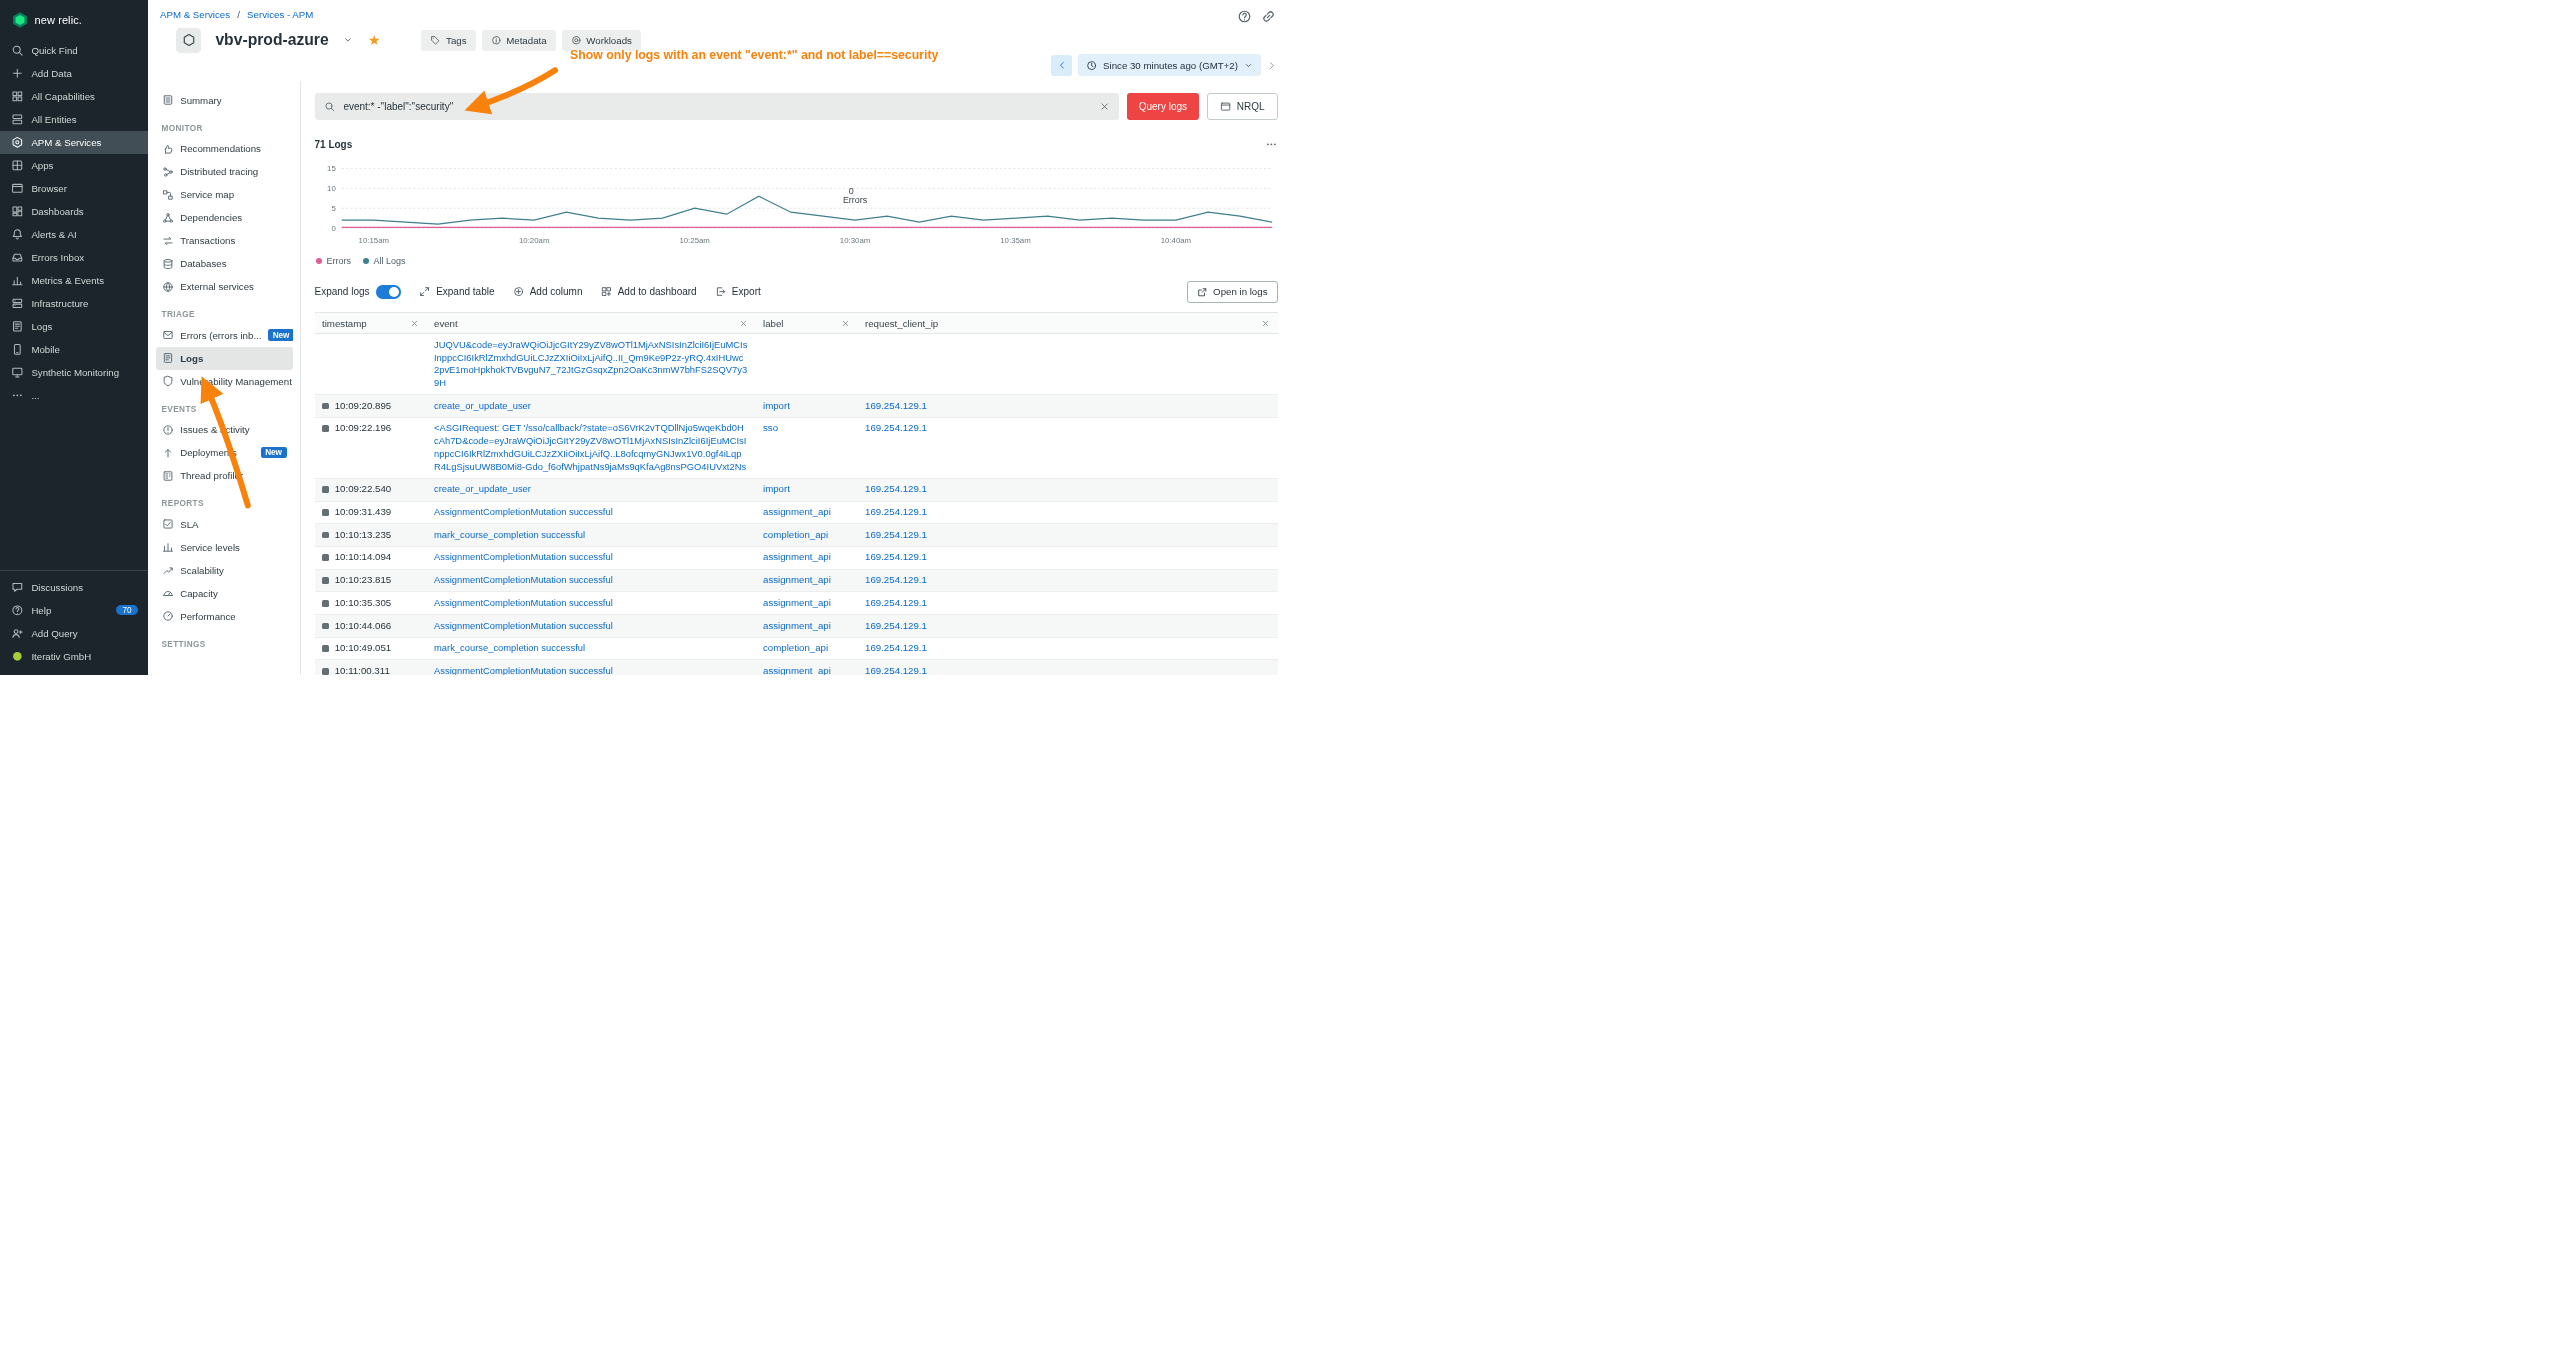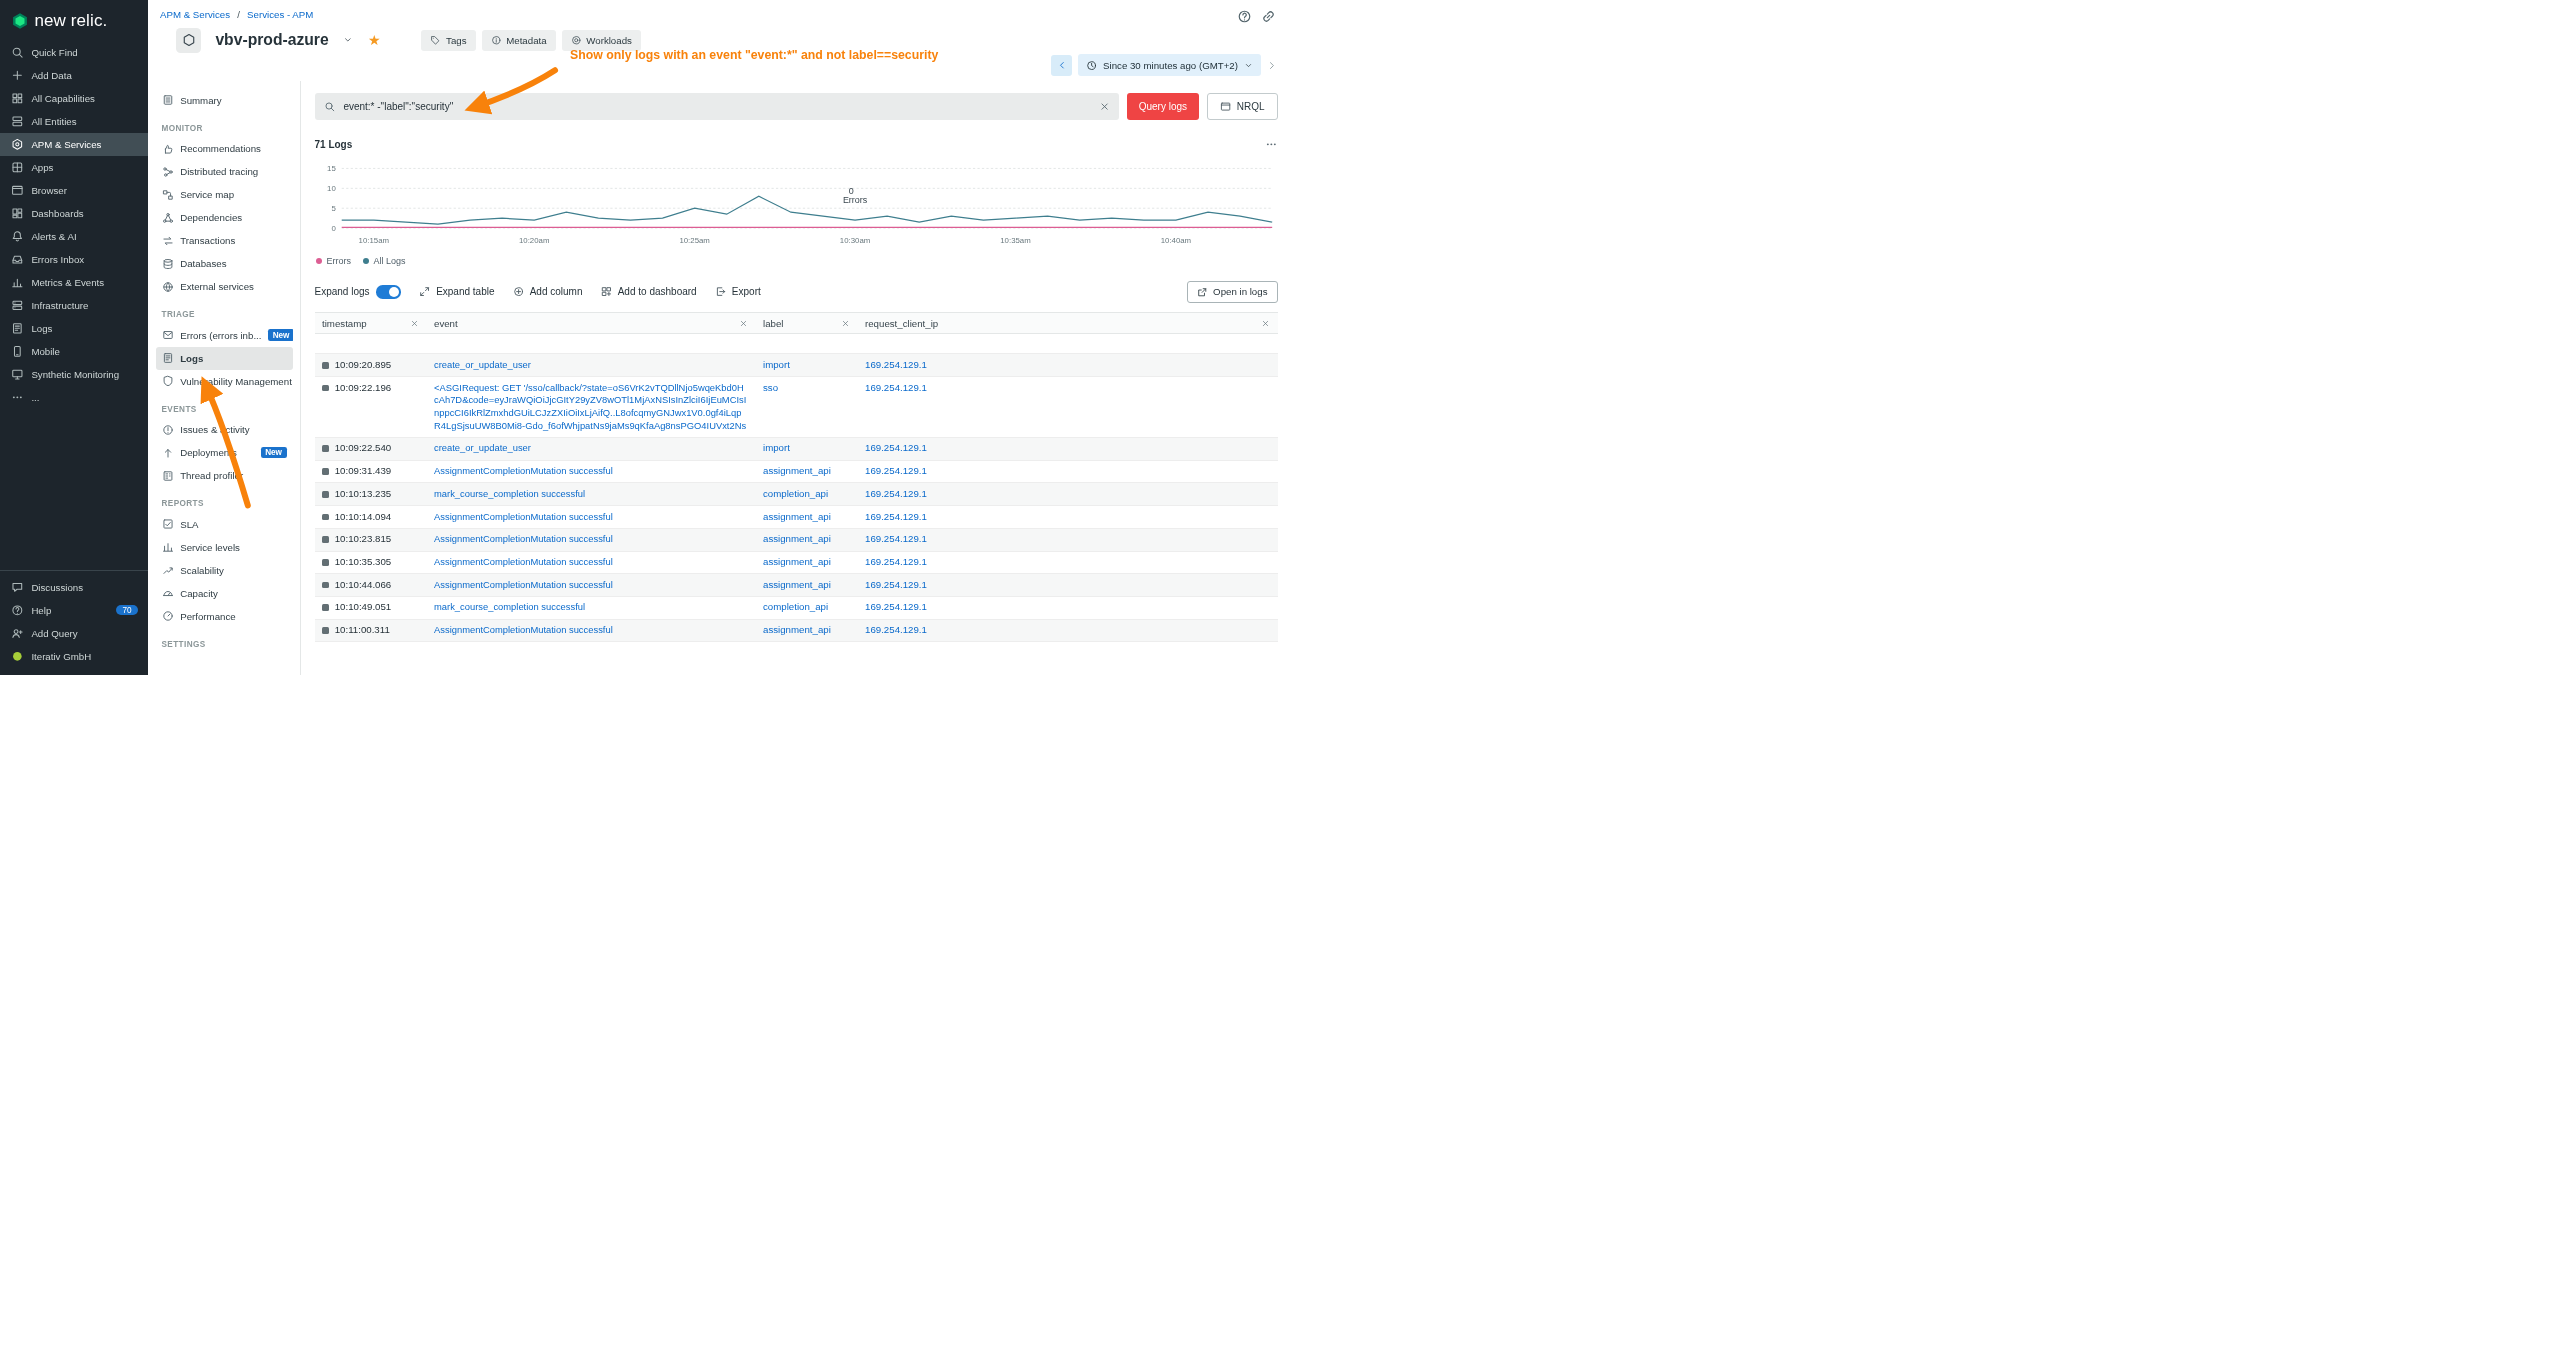--- a/index.html
+++ b/index.html
@@ -3,21 +3,21 @@
 <meta charset="utf-8">
 <style>
   html,body{margin:0;padding:0;width:1288px;height:675px;}
   body{font-family:"Liberation Sans",sans-serif;font-size:9.7px;color:#27333a;background:#fff;}
   *{box-sizing:border-box;}
   .app{display:flex;width:1288px;height:675px;overflow:hidden;background:#fff;position:relative;}
 
   
   .gsidebar{width:148px;background:#1d252c;color:#d9e0e0;display:flex;flex-direction:column;flex-shrink:0;}
   .brand{display:flex;align-items:center;gap:6px;padding:10.5px 10.5px 10.5px;cursor:pointer;}
-  .brandtext{color:#fff;font-size:17px;font-weight:500;letter-spacing:0.1px;}
+  .brandtext{color:#fff;font-size:11px;font-weight:500;letter-spacing:0.1px;}
   .gitem{display:flex;align-items:center;gap:8.2px;height:23px;padding:0 10.5px;font-size:9.7px;color:#cfd7d7;cursor:pointer;white-space:nowrap;}
   .gitem .ic{width:12.7px;height:12.7px;color:#aeb9ba;}
   .gitem.active{background:#414e55;color:#fff;}
   .gitem.active .ic{color:#fff;}
   .gspacer{flex:1;}
   .gfooter{border-top:0.7px solid #39444b;padding:4.5px 0 7.5px;}
   .gbadge{margin-left:auto;background:#1a72cc;color:#fff;font-size:8.2px;border-radius:6.7px;padding:0.7px 6px;}
 
   .ic{display:inline-flex;width:12px;height:12px;flex:none;}
   .ic svg{width:100%;height:100%;}
@@ -752,20 +752,21 @@
                 <span class="ic hx">
                   <svg viewBox="0 0 16 16" fill="none" stroke="currentColor" stroke-width="1.3" stroke-linecap="round" stroke-linejoin="round">
                     <path d="M4.2 4.2l7.6 7.6M11.8 4.2l-7.6 7.6"></path>
                   </svg>
                 </span>
               </div>
             </div>
           <div class="tbody">
               <div class="trow">
                 <div class="cell c0"></div>
+                <div class="cell c1 link">JUQVU&amp;code=eyJraWQiOiJjcGItY29yZV8wOTl1MjAxNSIsInZlciI6IjEuMCIsInppcCI6IkRlZmxhdGUiLCJzZXIiOiIxLjAifQ..II_Qm9Ke9P2z-yRQ.4xIHUwc2pvE1moHpkhokTVBvguN7_72JtGzGsqxZpn2OaKc3nmW7bhFS2SQV7y39H</div>
                 <div class="cell c2 link"></div>
                 <div class="cell c3 link"></div>
               </div>
               <div class="trow alt">
                 <div class="cell c0">
                   <span class="handle"></span>
                   <span class="tstxt">10:09:20.895</span>
                 </div>
                 <div class="cell c1 link">create_or_update_user</div>
                 <div class="cell c2 link">import</div>

